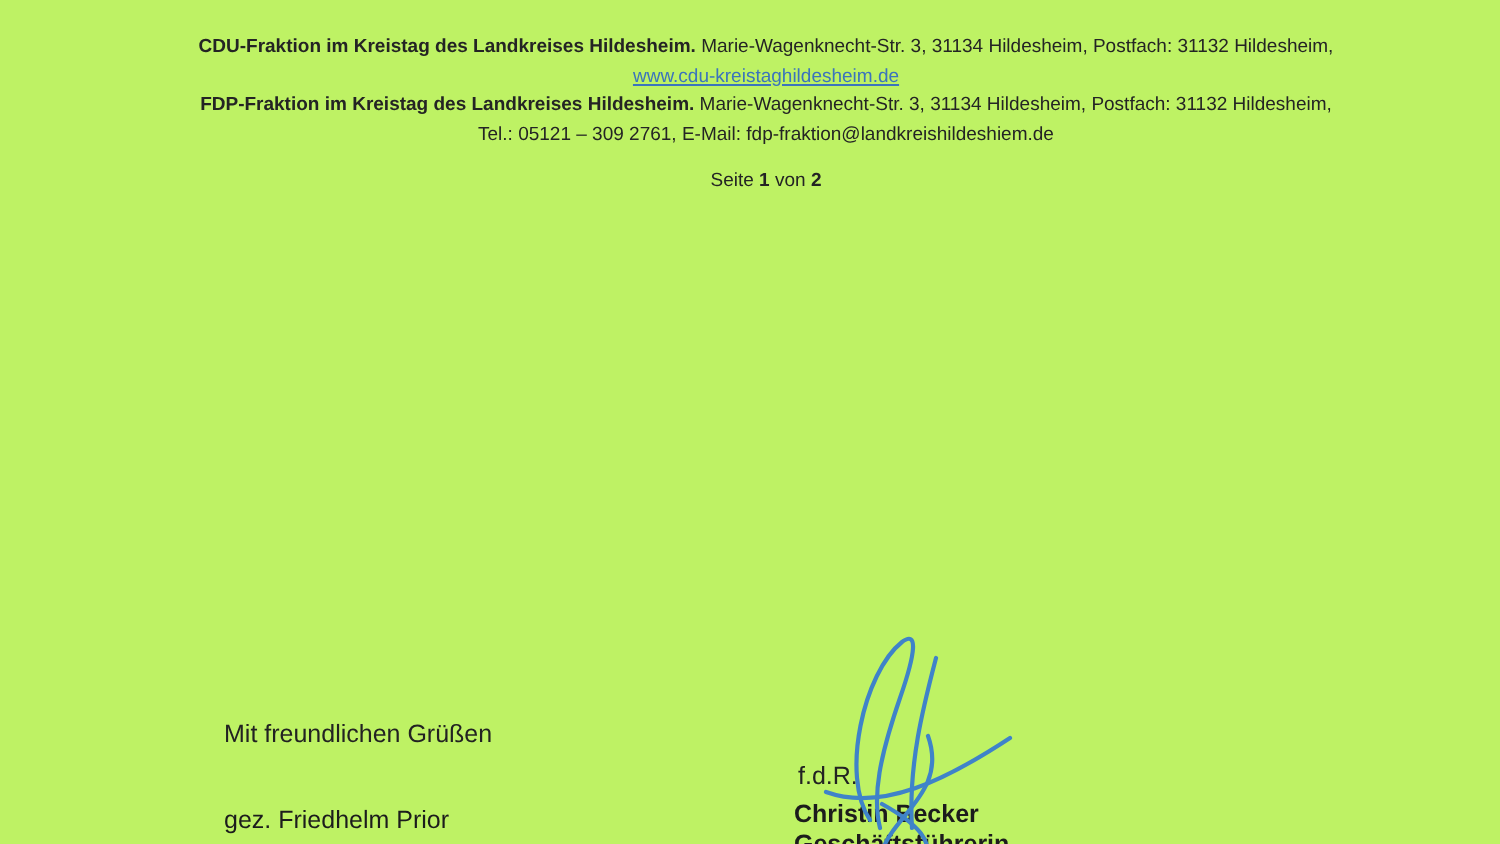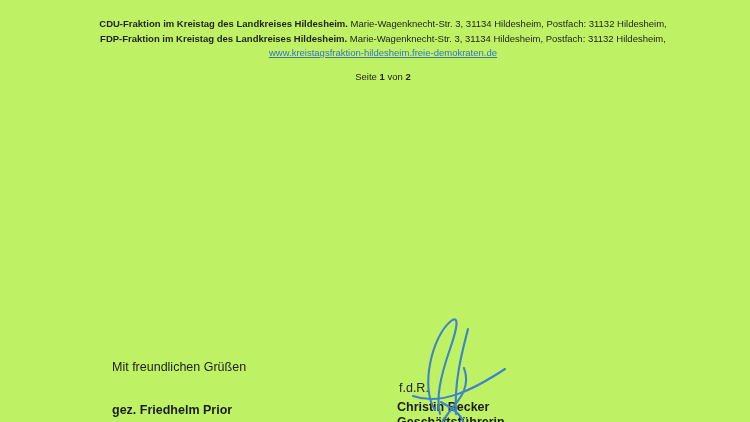--- a/index.html
+++ b/index.html
@@ -34,21 +34,21 @@
   .closing{
     position:absolute;left:112px;top:360px;
     font-size:12.5px;color:#222;
   }
   .fdr{
     position:absolute;left:399px;top:341px;
     font-size:12.5px;color:#222;margin-top:40px;
   }
   .signer-left{
     position:absolute;left:112px;top:403px;
-    font-size:12.5px;font-weight:bold;color:#1c1c1c;
+    font-size:12.5px;font-weight:normal;color:#1c1c1c;
   }
   .signer-right{
     position:absolute;left:397px;top:400px;
     font-size:12.5px;font-weight:bold;color:#1c1c1c;
     line-height:15px;
   }
   .signature{
     position:absolute;left:411px;top:316px;
     width:98px;height:118px;
     pointer-events:none;
@@ -57,25 +57,26 @@
 </style>
 </head>
 <body>
 
 <div class="page">
 
   <div class="footer-block-wrap">
 
     <div>
       <div class="fline"><span class="fbold">CDU-Fraktion im Kreistag des Landkreises Hildesheim.</span><span> Marie-Wagenknecht-Str. 3, 31134 Hildesheim, Postfach: 31132 Hildesheim,</span></div>
+      <div class="fline"><span class="flink" style="color:#3b74bc">www.cdu-kreistaghildesheim.de</span></div>
     </div>
 
     <div>
       <div class="fline"><span class="fbold">FDP-Fraktion im Kreistag des Landkreises Hildesheim.</span><span> Marie-Wagenknecht-Str. 3, 31134 Hildesheim, Postfach: 31132 Hildesheim,</span></div>
-      <div class="fline"><span class="flink" style="color:#3b74bc">www.kreistagsfraktion-hildesheim.freie-demokraten.de</span></div>
+      <div class="fline">Tel.: 05121 – 309 2761, E-Mail: fdp-fraktion@landkreishildeshiem.de</div>
     </div>
 
     <div>
     </div>
 
     <div class="page-indicator"><span>Seite </span><span class="num">1</span><span> von </span><span class="num">2</span></div>
   </div>
 
   <div class="closing">Mit freundlichen Grüßen</div>
 

